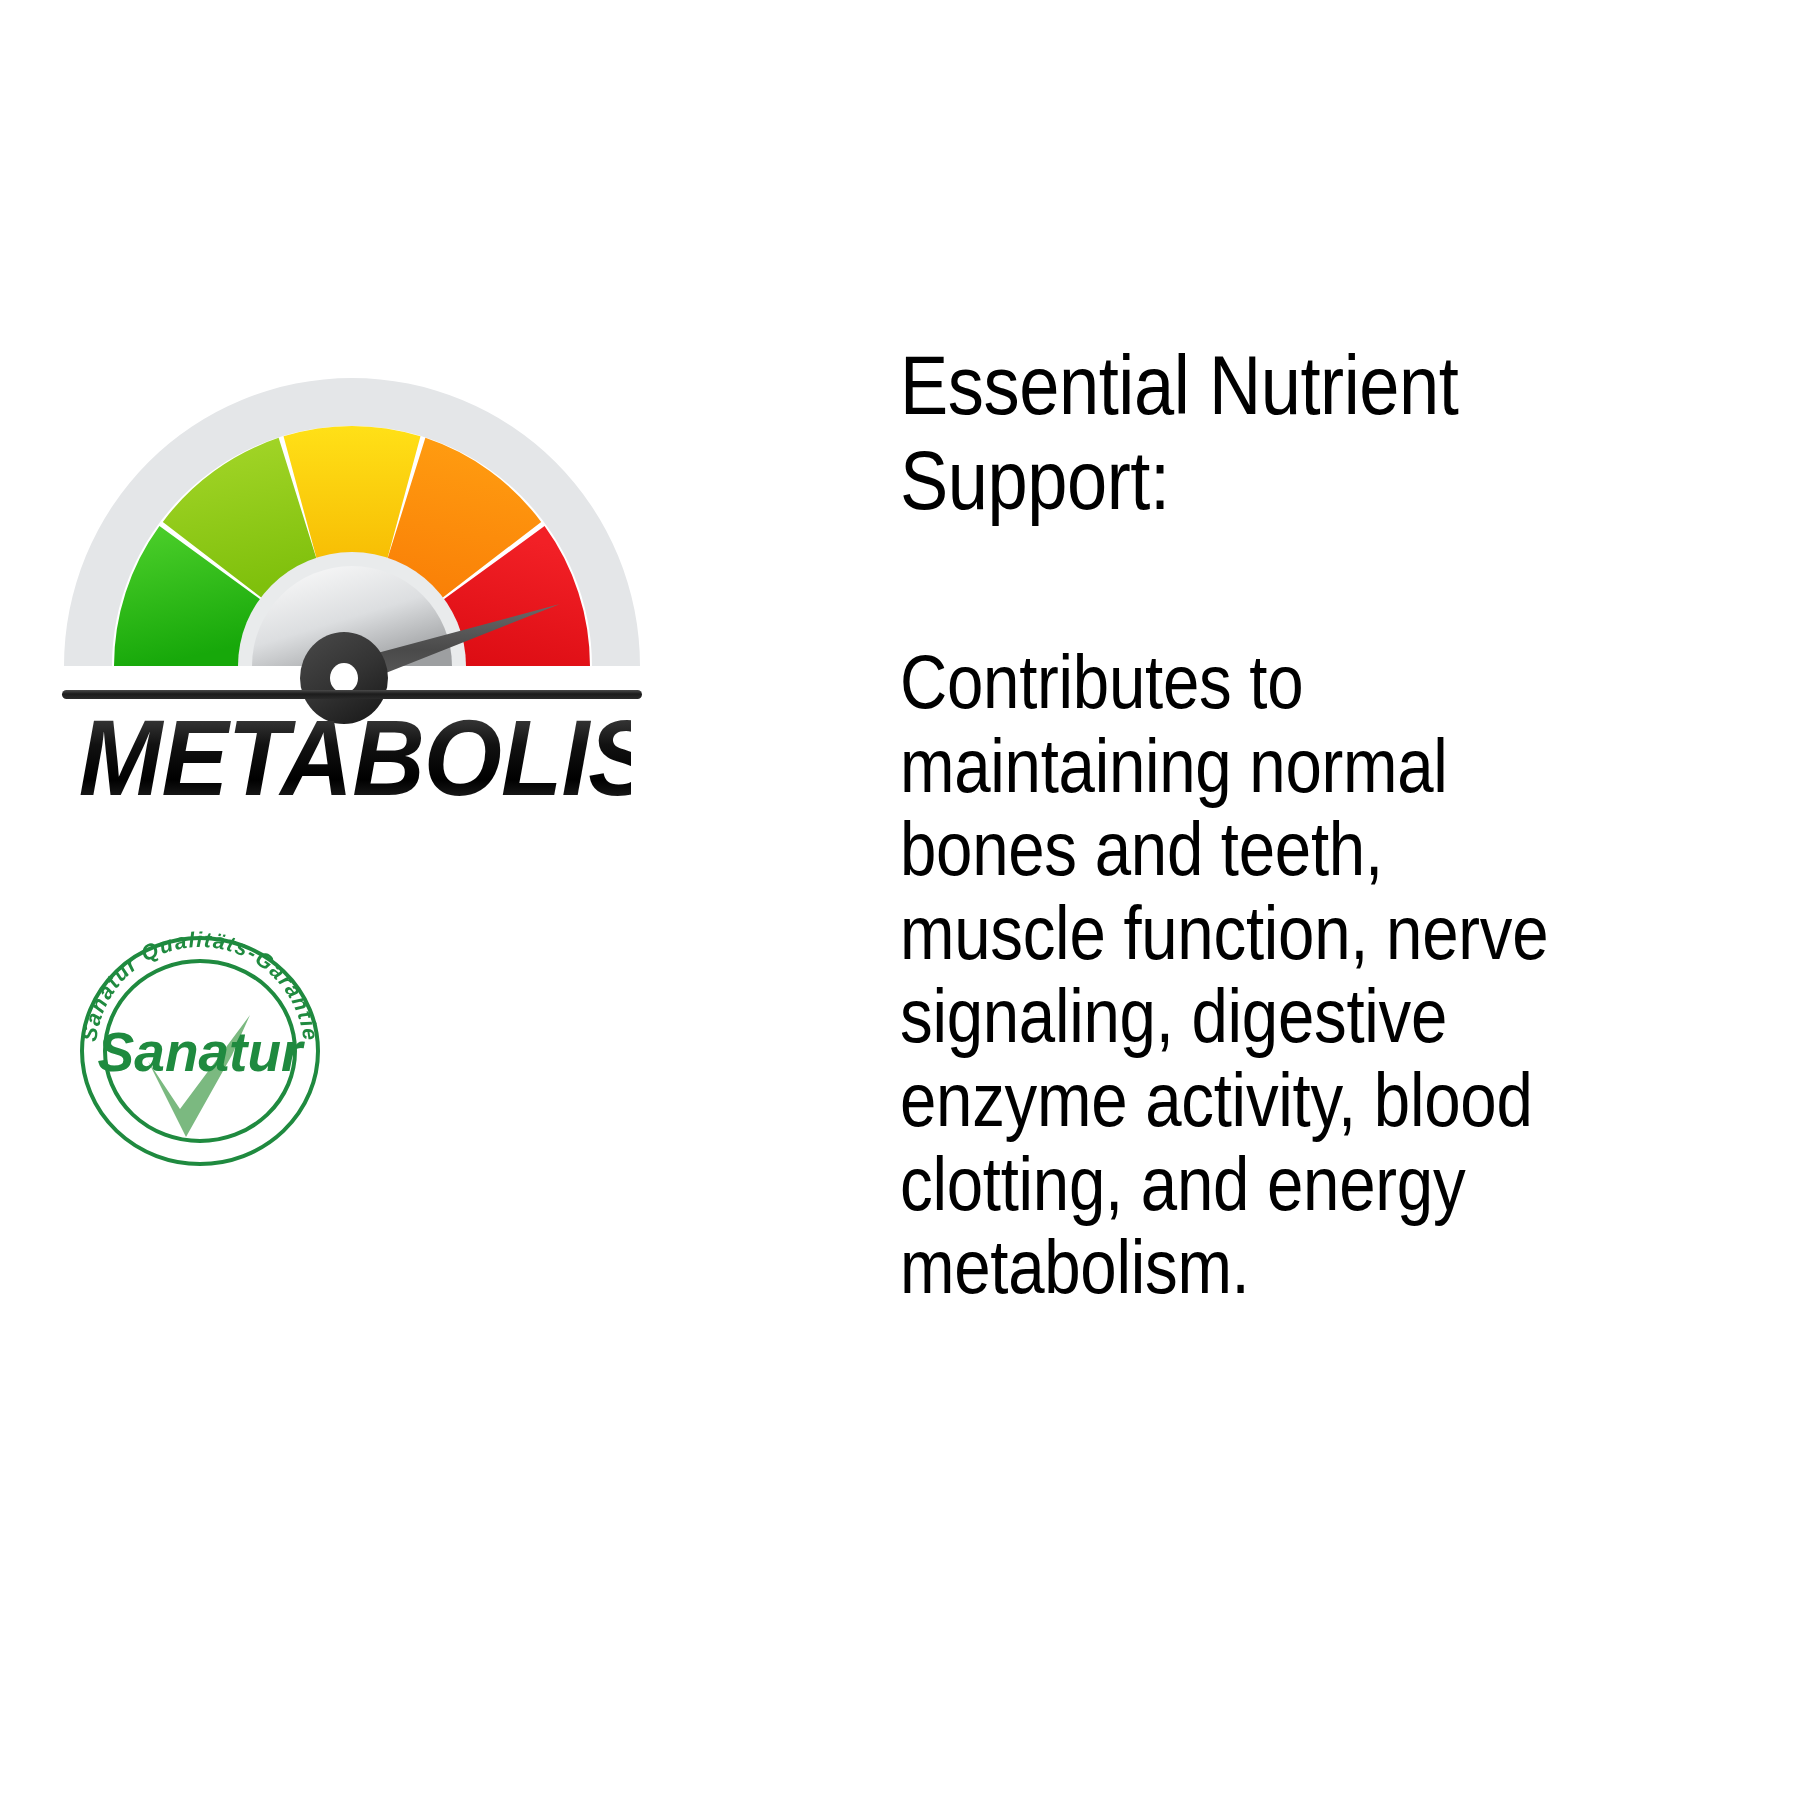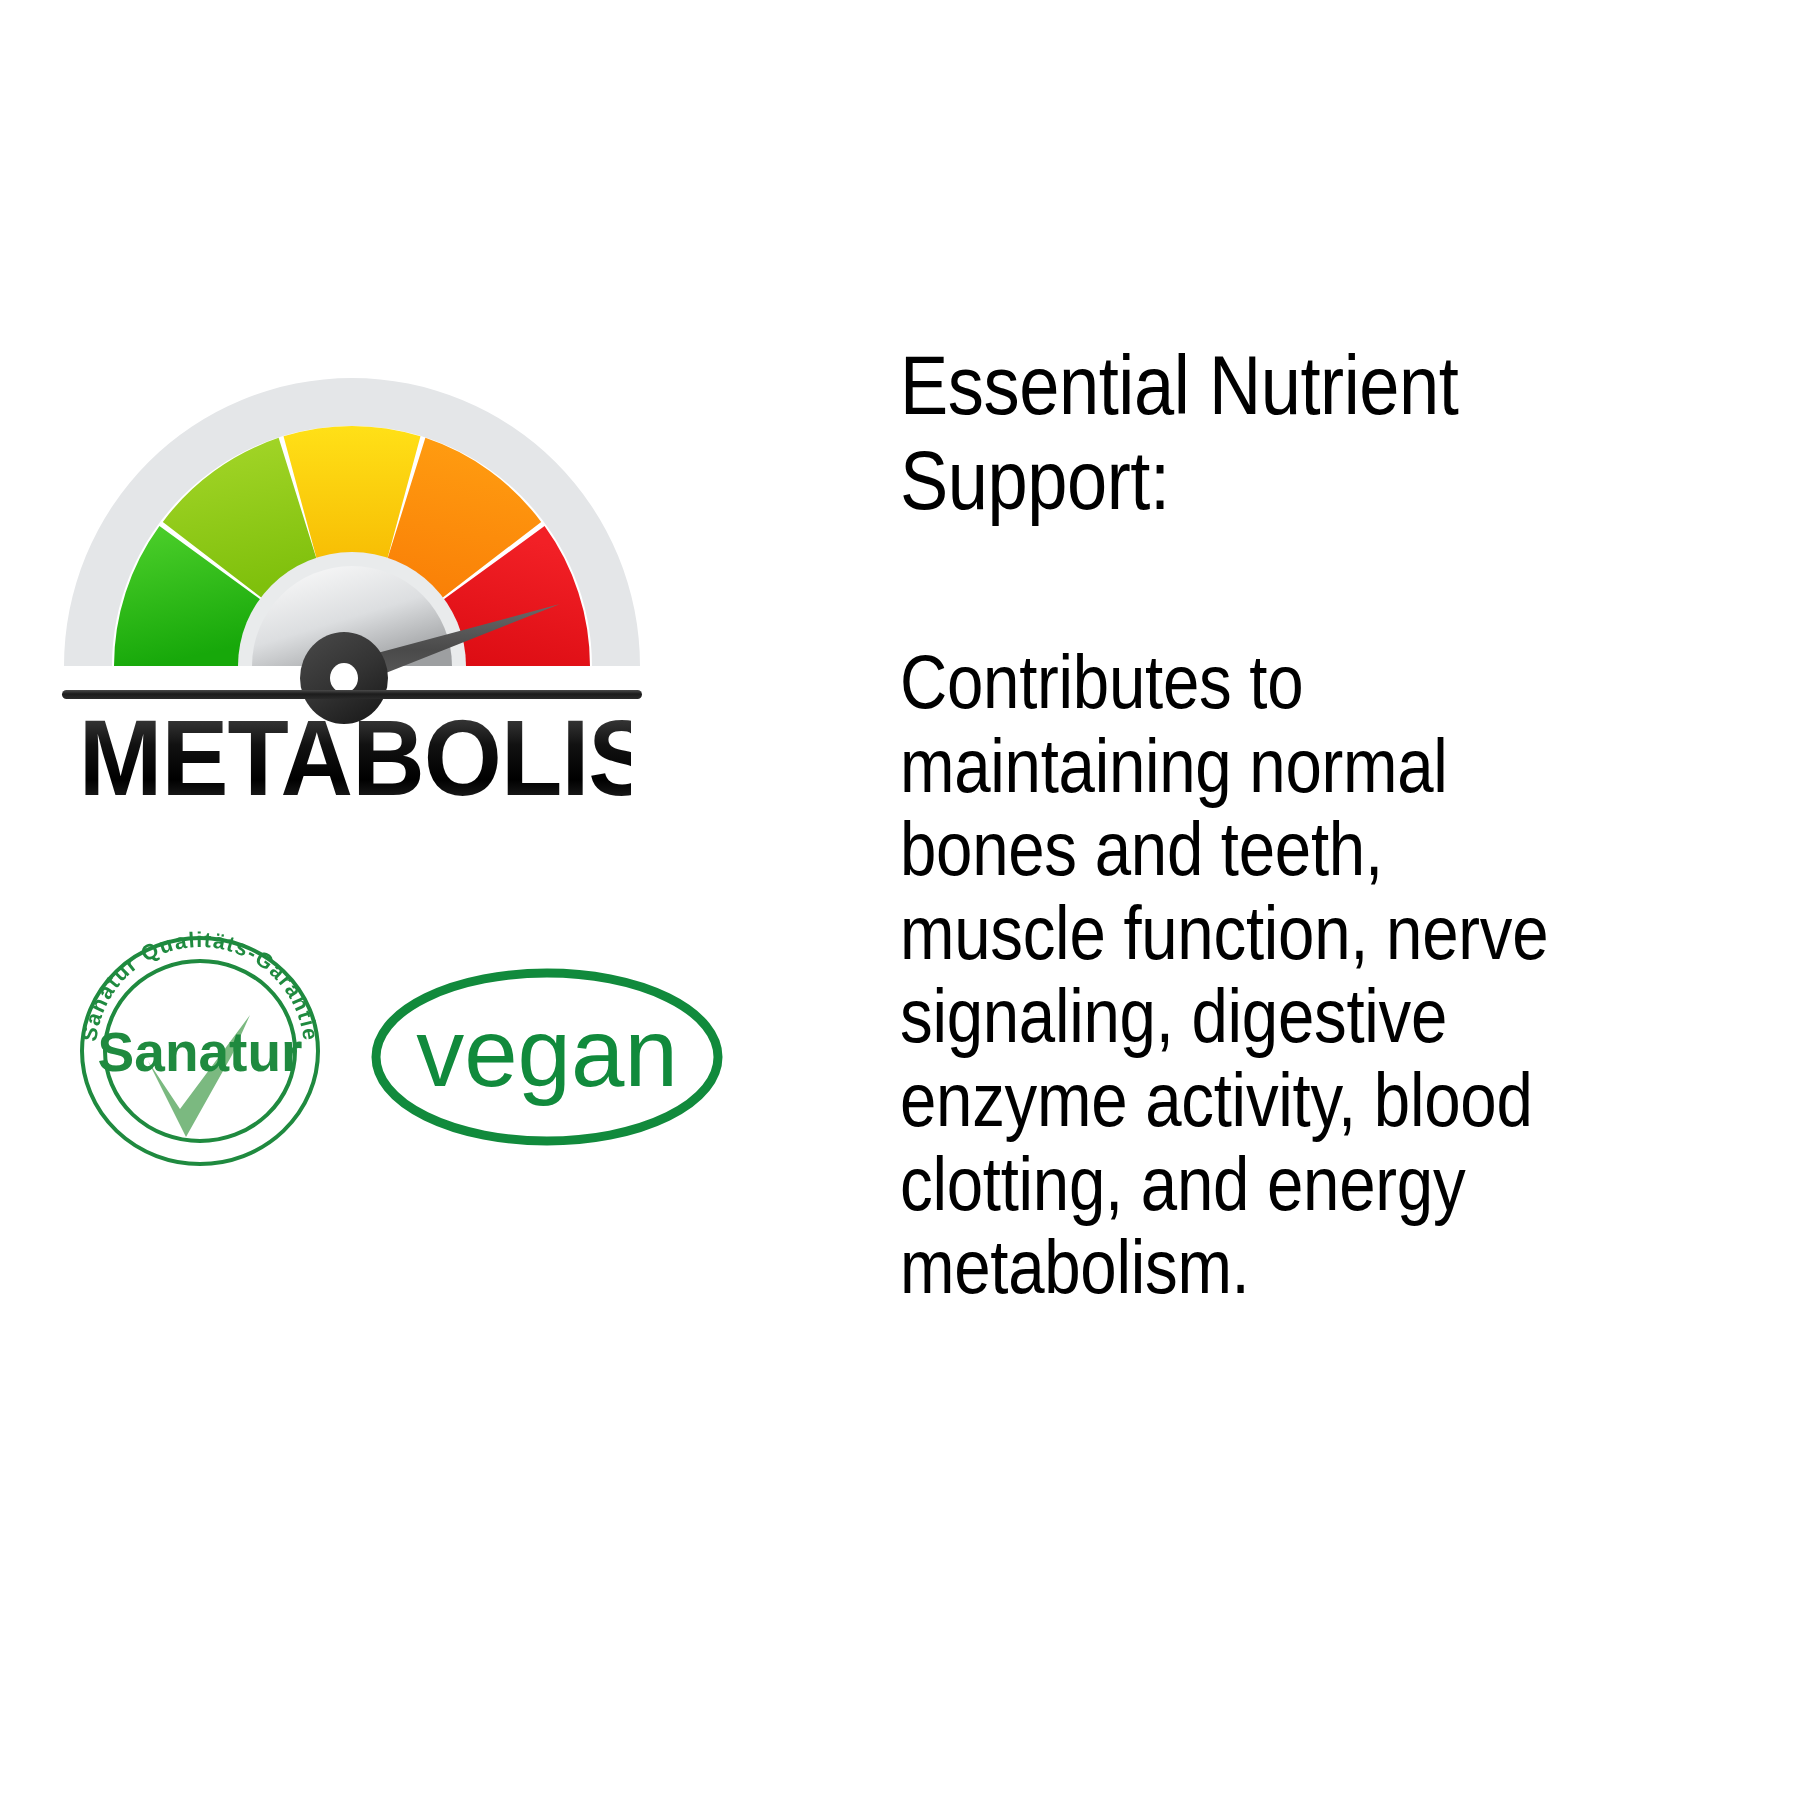--- a/index.html
+++ b/index.html
@@ -16,20 +16,21 @@
     -webkit-font-smoothing: antialiased;
   }
 
   
   #left-col {
     position: absolute;
     left: 0;
     top: 0;
     width: 760px;
     height: 1800px;
+    font-style: italic;
   }
 
   
   #metabolism-badge {
     position: absolute;
     left: 52px;
     top: 366px;
     width: 600px;
     height: 470px;
   }
@@ -224,26 +225,20 @@
         <g>
           <path d="M 108 138 L 140 186 L 210 92 L 192 132 L 146 214 Z" fill="#7bb980"></path>
         </g>
         <text font-family="'Liberation Sans', sans-serif" font-size="21.5" font-weight="bold" fill="#1f8a3f" letter-spacing="1.4">
           <textPath href="#ringPath" startOffset="50%" text-anchor="middle">Sanatur Qualitäts-Garantie</textPath>
         </text>
         <text x="160" y="148" font-family="'Liberation Sans', sans-serif" font-size="55" font-weight="bold" fill="#1f8a3f" text-anchor="middle">Sanatur</text>
       </svg>
     </div>
 
-    <div id="vegan-badge">
-      <svg class="seal-svg" viewBox="0 0 355 185">
-        <ellipse cx="177" cy="92" rx="171" ry="84" fill="none" stroke="#118a3c" stroke-width="9"></ellipse>
-        <text x="177" y="121" font-family="'Liberation Sans', sans-serif" font-size="96" fill="#118a3c" text-anchor="middle">vegan</text>
-      </svg>
-    </div>
 
   </div>
 </div>
 
 <div id="right-col">
   <div id="nutrient-heading">Essential Nutrient
 Support:</div>
   <div id="nutrient-body">
       <div>Contributes to</div>
       <div>maintaining normal</div>

